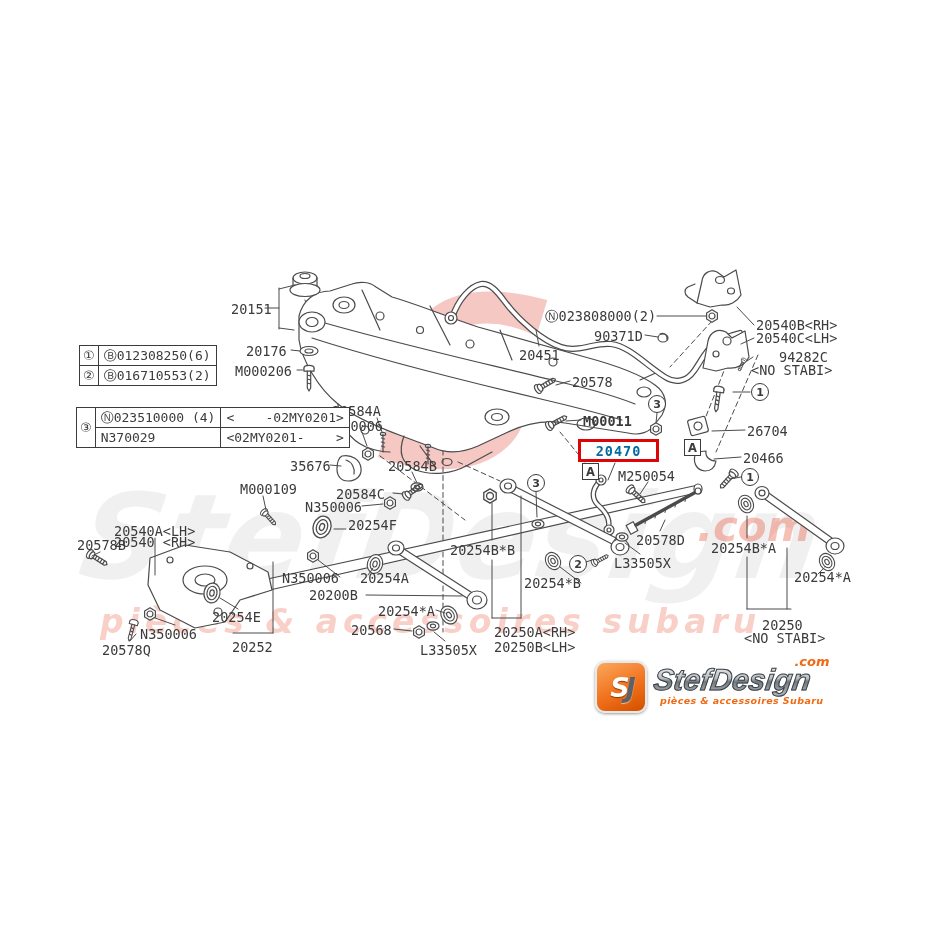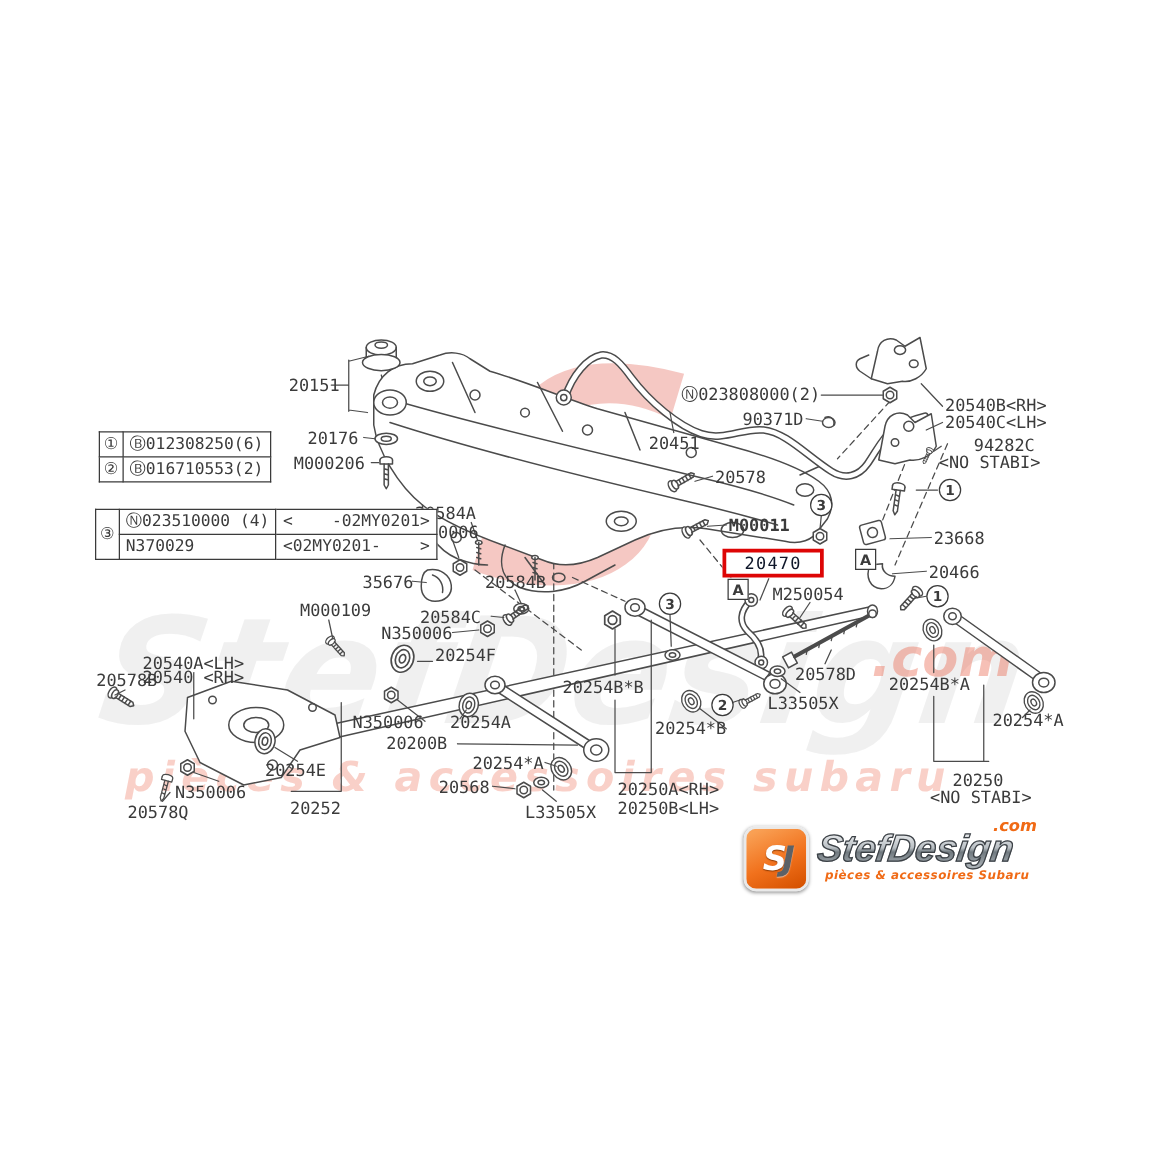--- a/index.html
+++ b/index.html
@@ -26,21 +26,21 @@
   .callout{position:absolute;z-index:2;width:18px;height:18px;box-sizing:border-box;
            border:1.4px solid #3b3b3b;border-radius:50%;background:#fff;
            font:bold 11px "DejaVu Sans",sans-serif;color:#3b3b3b;
            display:flex;align-items:center;justify-content:center;}
   .amark{position:absolute;z-index:2;width:17px;height:17px;box-sizing:border-box;
          border:1.7px solid #3b3b3b;background:#fff;
          font:bold 11.5px "DejaVu Sans",sans-serif;color:#3b3b3b;
          display:flex;align-items:center;justify-content:center;}
   .hlbox{position:absolute;z-index:2;box-sizing:border-box;border:3.5px solid #dd0505;
          background:#fff;display:flex;align-items:center;justify-content:center;
-         font-size:13.5px;color:#0f172a;letter-spacing:1px;}
+         font-size:13.5px;color:#0369a1;letter-spacing:1px;font-weight:bold;}
 
   
   .ptable{position:absolute;z-index:2;border-collapse:collapse;background:#fff;
           font-size:13px;color:#3b3b3b;}
   .ptable td{border:1.4px solid #3b3b3b;padding:1px 5px;white-space:pre;line-height:17px;}
   .ptable td.sym{text-align:center;padding:1px 3px;font-family:"DejaVu Sans",sans-serif;}
   #table1{left:79px;top:345px;}
   #table2{left:76px;top:407px;}
 
   
@@ -310,21 +310,21 @@
       <div class="plabel" style="left: 332px; top: 404px;">20584A</div>
       <div class="plabel" style="left: 326px; top: 419px;">N350006</div>
       <div class="plabel" style="left: 545px; top: 309px;">Ⓝ023808000(2)</div>
       <div class="plabel" style="left: 594px; top: 329px;">90371D</div>
       <div class="plabel" style="left: 519px; top: 348px;">20451</div>
       <div class="plabel" style="left: 572px; top: 375px;">20578</div>
       <div class="plabel" style="left: 756px; top: 318px;">20540B&lt;RH&gt;</div>
       <div class="plabel" style="left: 756px; top: 331px;">20540C&lt;LH&gt;</div>
       <div class="plabel" style="left: 756px; top: 350px; margin-left: 23px;">94282C</div>
       <div class="plabel" style="left: 751px; top: 363px;">&lt;NO STABI&gt;</div>
-      <div class="plabel" style="left: 747px; top: 424px;">23668</div>
+      <div class="plabel" style="left: 747px; top: 424px;">26704</div>
       <div class="plabel" style="left: 743px; top: 451px;">20466</div>
       <div class="plabel" style="left: 583px; top: 414px; font-weight: bold;">M00011</div>
       <div class="plabel" style="left: 618px; top: 469px;">M250054</div>
       <div class="plabel" style="left: 290px; top: 459px;">35676</div>
       <div class="plabel" style="left: 388px; top: 459px;">20584B</div>
       <div class="plabel" style="left: 240px; top: 482px;">M000109</div>
       <div class="plabel" style="left: 336px; top: 487px;">20584C</div>
       <div class="plabel" style="left: 305px; top: 500px;">N350006</div>
       <div class="plabel" style="left: 348px; top: 518px;">20254F</div>
       <div class="plabel" style="left: 114px; top: 511px; margin-top: 24px;">20540 &lt;RH&gt;</div>

